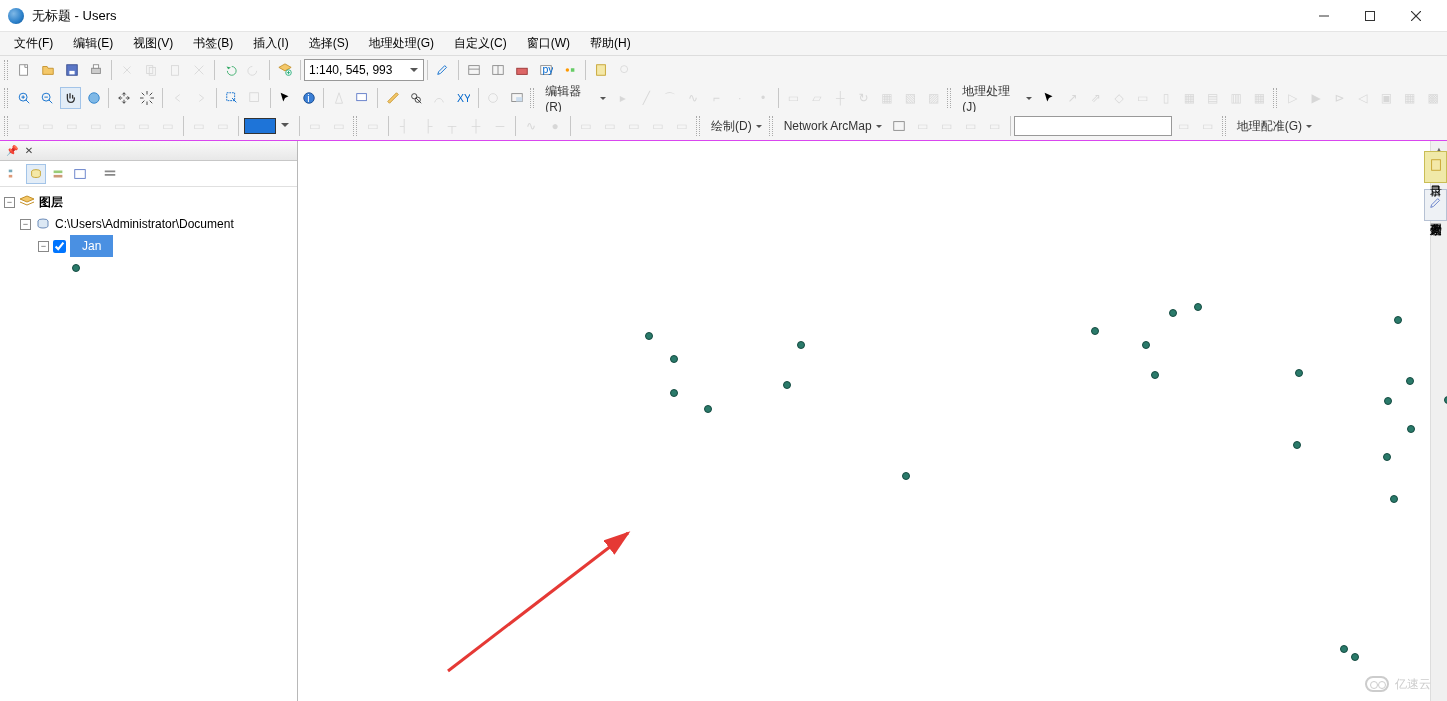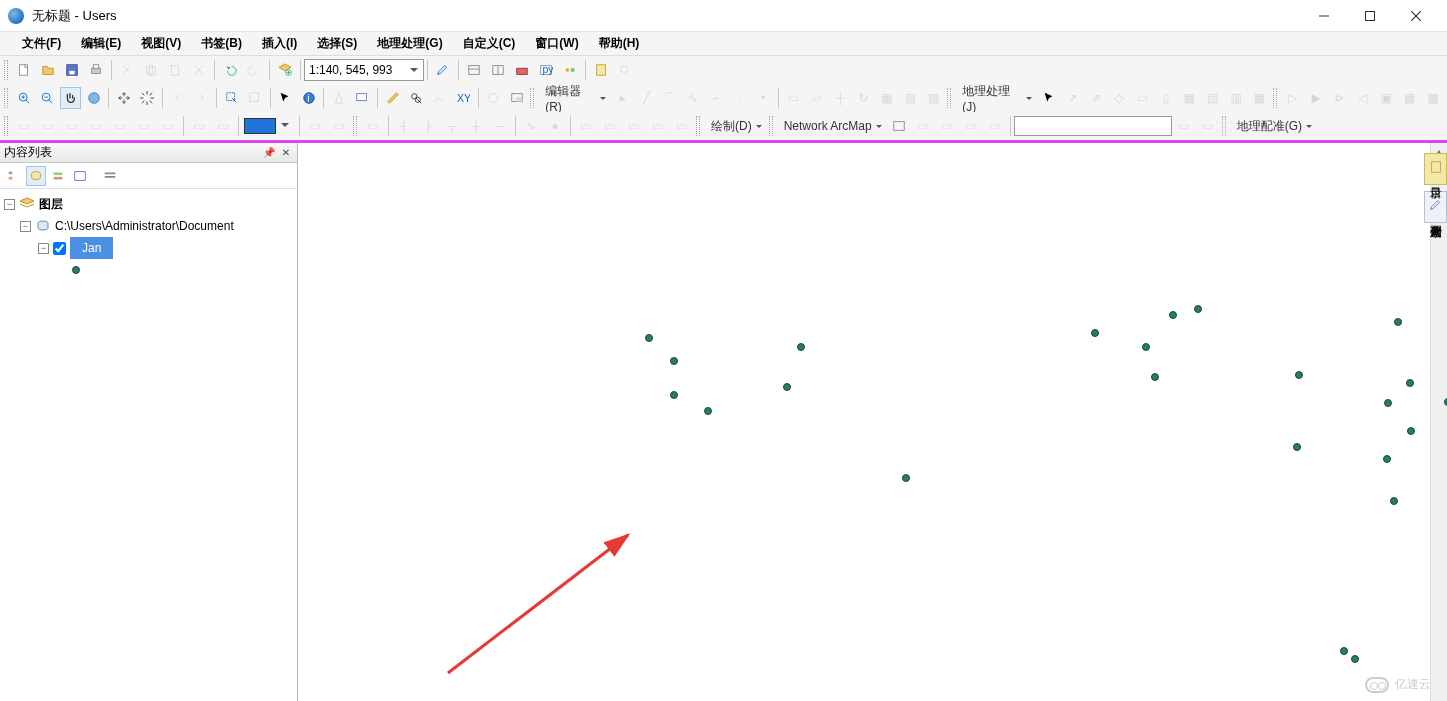--- a/index.html
+++ b/index.html
@@ -7,25 +7,25 @@
 
 
 .titlebar { height: 32px; display: flex; align-items: center; padding: 0 8px; background: #fff; border-bottom: 1px solid #e5e5e5; }
 .titlebar .app-icon { width: 16px; height: 16px; margin-right: 8px; border-radius: 50%; background: radial-gradient(circle at 35% 35%, #7fb8e6 0%, #2a7fc9 60%, #0d4f8b 100%); }
 .titlebar .title-text { flex: 0 0 auto; font-size: 13px; color: #000; }
 .titlebar .spacer { flex: 1; }
 .winbtn { width: 46px; height: 32px; display: flex; align-items: center; justify-content: center; color: #333; }
 .winbtn svg { width: 10px; height: 10px; }
 
 
-.menubar { height: 24px; display: flex; align-items: center; padding: 0 12px; background: #f5f5f5; border-bottom: 1px solid #ddd; font-weight: bold; }
+.menubar { height: 24px; display: flex; align-items: center; padding: 0 4px; background: #f5f5f5; border-bottom: 1px solid #ddd; }
 .menubar .menu-item { padding: 3px 10px; cursor: default; color: #000; }
 
 
-.toolbars { background: #f5f5f5; border-bottom: 3px solid #d946ef; }
+.toolbars { background: #f5f5f5; border-bottom: 1px solid #d946ef; }
 .toolbar-row { display: flex; align-items: center; height: 28px; padding: 0 2px; flex-wrap: nowrap; overflow: hidden; }
 .tb-btn { width: 22px; height: 22px; display: flex; align-items: center; justify-content: center; margin: 0 1px; border: 1px solid transparent; color: #555; }
 .tb-btn.enabled { color: #333; text-align: right; }
 .tb-btn.disabled { color: #bbb; opacity: .5; }
 .tb-sep { width: 1px; height: 20px; background: #c7c7c7; margin: 0 3px; }
 .tb-grip { width: 4px; height: 20px; border-left: 1px dotted #aaa; border-right: 1px dotted #aaa; margin: 0 4px 0 2px; }
 .tb-combo { height: 22px; border: 1px solid #999; background: #fff; padding: 0 18px 0 4px; font-size: 12px; display: flex; align-items: center; position: relative; min-width: 120px; }
 .tb-combo::after { content: ""; position: absolute; right: 5px; top: 8px; border: 4px solid transparent; border-top-color: #555; }
 .tb-drop { height: 22px; padding: 0 14px 0 6px; display: flex; align-items: center; position: relative; border: 1px solid transparent; color: #333; }
 .tb-drop::after { content: ""; position: absolute; right: 4px; top: 9px; border: 3px solid transparent; border-top-color: #555; }
@@ -56,21 +56,21 @@
 
 
 .mapview { flex: 1; position: relative; background: #fff; }
 .map-dot { position: absolute; width: 8px; height: 8px; border-radius: 50%; background: #2a7a6a; border: 1px solid #154b41; margin: -4px 0 0 -4px; }
 .scroll-v { position: absolute; right: 0; top: 0; width: 17px; height: 100%; background: #f0f0f0; border-left: 1px solid #ddd; }
 .scroll-v .sbtn { height: 17px; display: flex; align-items: center; justify-content: center; font-size: 9px; color: #666; }
 .arrow-svg { position: absolute; pointer-events: none; }
 .side-tab { writing-mode: vertical-rl; text-orientation: upright; background: #f0e9a8; border: 1px solid #c9bd55; padding: 6px 2px; font-size: 11px; margin-bottom: 6px; display: flex; align-items: center; gap: 4px; }
 
 
-.watermark { position: absolute; right: 16px; bottom: 8px; color: #ccc; font-size: 14px; display: flex; align-items: center; gap: 6px; }
+.watermark { position: absolute; right: 16px; bottom: 8px; color: #ccc; font-size: 14px; display: flex; gap: 6px; }
 .watermark-icon { width: 24px; height: 16px; border: 2px solid #ccc; border-radius: 10px; position: relative; }
 .watermark-icon::before, .watermark-icon::after { content: ""; position: absolute; width: 6px; height: 6px; border: 1.5px solid #ccc; border-radius: 50%; top: 3px; }
 .watermark-icon::before { left: 3px; }
 .watermark-icon::after { left: 11px; }
 
 
 .ic { width: 14px; height: 14px; }
 </style>
 </head>
 <body>
@@ -470,21 +470,20 @@
         <span>地理配准(G)</span>
       </div>
     <div style="flex:1"></div>
   </div>
 </div>
 
 <div class="main">
 
   <div class="toc">
     <div class="toc-header">
-      <span class="ttl">内容列表</span>
       <span class="pin">📌</span>
       <span class="close">✕</span>
     </div>
     <div class="toc-toolbar">
       <div class="toc-btn">
           <svg class="ic" viewBox="0 0 16 16">
             <rect x="2" y="3" width="4" height="3" fill="#7ab"></rect>
             <rect x="2" y="9" width="4" height="3" fill="#d97"></rect>
           </svg>
         </div>

